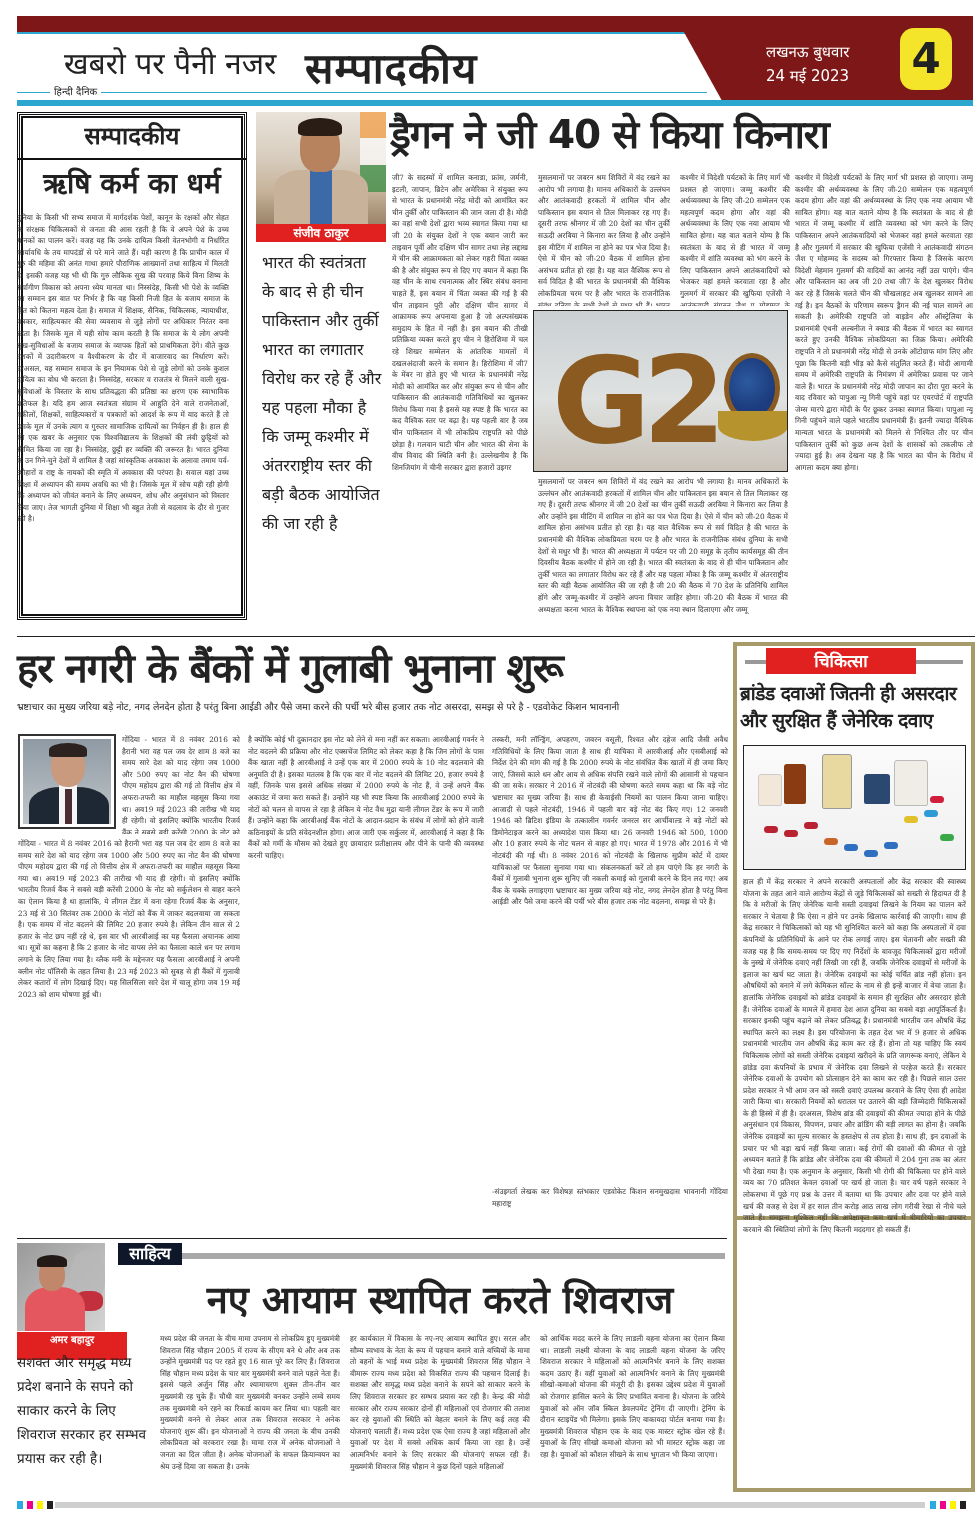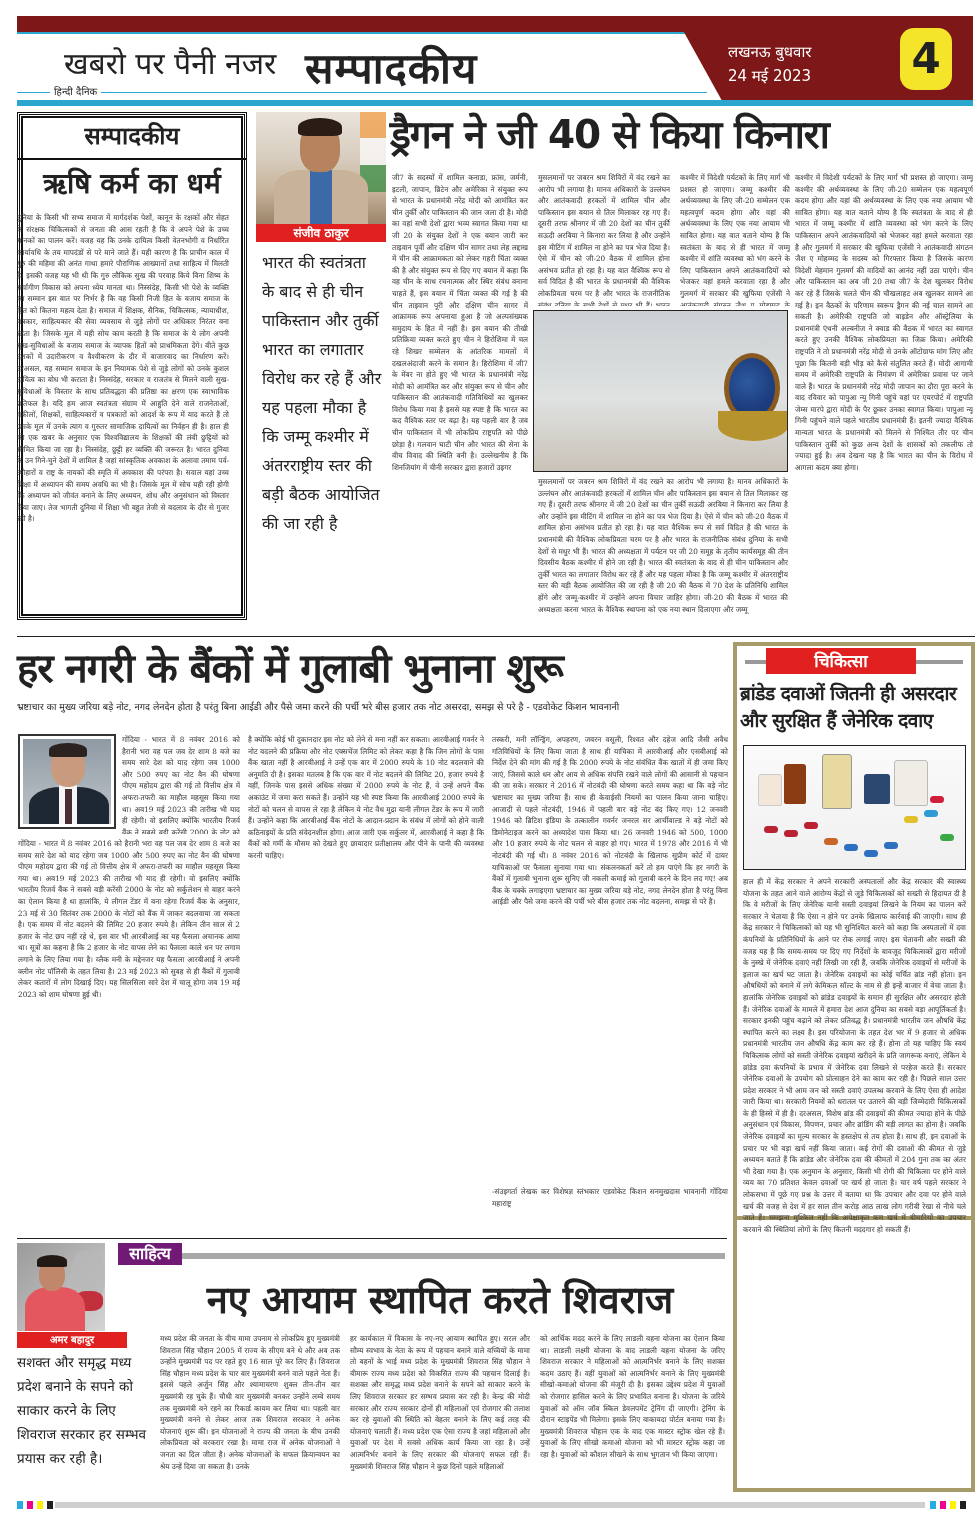--- a/index.html
+++ b/index.html
@@ -8,21 +8,21 @@
 
   
   .mast-top { left: 17px; top: 16px; width: 956px; height: 16px; background: #7e1818; }
   .mast-blue { left: 17px; top: 32px; width: 956px; height: 2px; background: #2aa6cf; }
   .mast-right { left: 675px; top: 16px; width: 298px; height: 86px; background: #7e1818; clip-path: polygon(13% 0, 100% 0, 100% 100%, 16% 100%, 0 0); }
   .mast-bottom { left: 17px; top: 100px; width: 956px; height: 6px; background: #2aa6cf; }
   .mast-line { left: 17px; top: 92px; width: 690px; height: 1px; background: #2aa6cf; }
   .tagline { left: 20px; top: 42px; font-family: "DejaVu Sans", sans-serif; font-size: 30px; color: #222; margin-left: 44px; }
   .daily { left: 50px; top: 84px; font-family: "DejaVu Sans", sans-serif; font-size: 10px; background: #fff; padding: 0 4px; }
   .section-title { left: 305px; top: 38px; font-family: "DejaVu Sans", sans-serif; font-weight: bold; font-size: 42px; letter-spacing: 1px; color: #222; }
-  .dateline { left: 728px; top: 40px; color: #fff; font-family: "DejaVu Sans", sans-serif; font-size: 15px; line-height: 24px; }
+  .dateline { left: 766px; top: 40px; color: #fff; font-family: "DejaVu Sans", sans-serif; font-size: 15px; line-height: 24px; }
   .pageno { left: 900px; top: 28px; width: 52px; height: 62px; background: #f5e52a; border-radius: 14px; font-family: "DejaVu Sans", sans-serif; font-weight: bold; font-size: 42px; text-align: center; line-height: 62px; color: #222; }
 
   
   .ed-box { left: 17px; top: 112px; width: 230px; height: 508px; border: 4px double #111; border-width: 3px; outline: 2px solid #111; outline-offset: -6px; }
   .ed-label { left: 17px; top: 112px; width: 230px; height: 48px; text-align: center; font-family: "DejaVu Sans", sans-serif; font-weight: bold; font-size: 24px; line-height: 48px; border-bottom: 2px solid #111; }
   .ed-headline { left: 20px; top: 163px; width: 224px; text-align: center; font-family: "DejaVu Sans", sans-serif; font-weight: bold; font-size: 28px; line-height: 42px; }
   .ed-body { left: 17px; top: 212px; width: 212px; height: 400px; font-size: 7.3px; line-height: 11.6px; text-align: justify; overflow: hidden; color: #333; }
 
   
   .author-photo { left: 256px; top: 112px; width: 130px; height: 112px; background: linear-gradient(180deg,#e9e3da 0%,#d8cdbf 40%,#c7b49b 70%,#9b8468 100%); overflow: hidden; }
@@ -66,23 +66,23 @@
   .pill { position: absolute; width: 14px; height: 7px; border-radius: 4px; }
   .bottle { position: absolute; border-radius: 3px 3px 2px 2px; }
 
   
   .sah-photo { left: 17px; top: 1243px; width: 88px; height: 88px; background: linear-gradient(135deg,#9a9a9a,#d4d4d4); overflow: hidden; }
   .sah-photo .bodyr { position: absolute; left: 8px; top: 44px; width: 60px; height: 50px; background: #e4575e; border-radius: 40% 40% 0 0; }
   .sah-photo .face { position: absolute; left: 22px; top: 16px; width: 26px; height: 32px; background: #c0876a; border-radius: 45%; }
   .sah-photo .hair { position: absolute; left: 20px; top: 12px; width: 30px; height: 12px; background: #231915; border-radius: 50% 50% 10% 10%; }
   .sah-photo .art { position: absolute; left: 54px; top: 8px; width: 34px; height: 50px; background: #b8b8b8; border-radius: 40%; opacity: .8; }
   .sah-photo .art2 { position: absolute; left: 58px; top: 48px; width: 28px; height: 20px; background: #c2303d; border-radius: 40%; }
-  .sah-name { left: 17px; top: 1332px; width: 110px; height: 16px; background: #e0211f; color: #fff; font-family: "DejaVu Sans", sans-serif; font-weight: bold; font-size: 10px; text-align: center; line-height: 16px; }
+  .sah-name { left: 17px; top: 1332px; width: 110px; height: 28px; background: #e0211f; color: #fff; font-family: "DejaVu Sans", sans-serif; font-weight: bold; font-size: 10px; text-align: center; line-height: 16px; }
   .sah-pull { left: 17px; top: 1350px; width: 130px; font-family: "DejaVu Sans", sans-serif; font-size: 13.5px; line-height: 24px; }
-  .sah-label { left: 118px; top: 1243px; width: 64px; height: 22px; background: #701a75; color: #fff; font-family: "DejaVu Sans", sans-serif; font-weight: bold; font-size: 16px; text-align: center; line-height: 22px; }
+  .sah-label { left: 118px; top: 1243px; width: 64px; height: 22px; background: #0f172a; color: #fff; font-family: "DejaVu Sans", sans-serif; font-weight: bold; font-size: 16px; text-align: center; line-height: 22px; }
   .sah-bar { left: 182px; top: 1253px; width: 543px; height: 6px; background: #a8a8a8; }
   .sah-head { left: 160px; top: 1272px; width: 560px; font-family: "DejaVu Sans", sans-serif; font-weight: bold; font-size: 38px; line-height: 56px; text-align: center; }
 
   .bottom-bar { left: 55px; top: 1502px; width: 870px; height: 6px; background: #cfcfcf; }
   .reg { position: absolute; width: 6px; height: 8px; top: 1501px; }
 </style>
 </head>
 <body>
 
 <div class="abs mast-top"></div>
@@ -114,20 +114,21 @@
 <div class="abs author-name">संजीव ठाकुर</div>
 <div class="abs pull">भारत की स्वतंत्रता के बाद से ही चीन पाकिस्तान और तुर्की भारत का लगातार विरोध कर रहे हैं और यह पहला मौका है कि जम्मू कश्मीर में अंतरराष्ट्रीय स्तर की बड़ी बैठक आयोजित की जा रही है</div>
 
 <div class="abs dragon-head">ड्रैगन ने जी 40 से किया किनारा</div>
 <div class="abs col" style="left:392px;top:172px;width:136px;height:462px;">जी7 के सदस्यों में शामिल कनाडा, फ्रांस, जर्मनी, इटली, जापान, ब्रिटेन और अमेरिका ने संयुक्त रूप से भारत के प्रधानमंत्री नरेंद्र मोदी को आमंत्रित कर चीन तुर्की और पाकिस्तान की जान जला दी है। मोदी का वहां सभी देशों द्वारा भव्य स्वागत किया गया था जी 20 के संयुक्त देशों ने एक बयान जारी कर ताइवान पूर्वी और दक्षिण चीन सागर तथा लेह लद्दाख में चीन की आक्रामकता को लेकर गहरी चिंता व्यक्त की है और संयुक्त रूप से दिए गए बयान में कहा कि वह चीन के साथ रचनात्मक और स्थिर संबंध बनाना चाहते हैं, इस बयान में चिंता व्यक्त की गई है की चीन ताइवान पूरी और दक्षिण चीन सागर में आक्रामक रूप अपनाया हुआ है जो अल्पसंख्यक समुदाय के हित में नहीं है। इस बयान की तीखी प्रतिक्रिया व्यक्त करते हुए चीन ने हिरोशिमा में चल रहे शिखर सम्मेलन के आंतरिक मामलों में दखलअंदाजी करने के समान है। हिरोशिमा में जी7 के मेंबर ना होते हुए भी भारत के प्रधानमंत्री नरेंद्र मोदी को आमंत्रित कर और संयुक्त रूप से चीन और पाकिस्तान की आतंकवादी गतिविधियों का खुलकर विरोध किया गया है इससे यह स्पष्ट है कि भारत का कद वैश्विक स्तर पर बढ़ा है। यह पहली बार है जब चीन पाकिस्तान में भी लोकप्रिय राष्ट्रपति को पीछे छोड़ा है। गलवान घाटी चीन और भारत की सेना के बीच विवाद की स्थिति बनी है। उल्लेखनीय है कि शिनजियांग में चीनी सरकार द्वारा हजारों उइगर</div>
 <div class="abs col" style="left:538px;top:172px;width:132px;height:134px;">मुसलमानों पर जबरन श्रम शिविरों में बंद रखने का आरोप भी लगाया है। मानव अधिकारों के उल्लंघन और आतंकवादी हरकतों में शामिल चीन और पाकिस्तान इस बयान से तिल मिलाकर रह गए हैं। दूसरी तरफ श्रीनगर में जी 20 देशों का चीन तुर्की सऊदी अरबिया ने किनारा कर लिया है और उन्होंने इस मीटिंग में शामिल ना होने का पत्र भेज दिया है। ऐसे में चीन को जी-20 बैठक में शामिल होना असंभव प्रतीत हो रहा है। यह बात वैश्विक रूप से सर्व विदित है की भारत के प्रधानमंत्री की वैश्विक लोकप्रियता चरम पर है और भारत के राजनीतिक संबंध दुनिया के सभी देशों से मधुर भी हैं। भारत की अध्यक्षता में पर्यटन पर जी 20 समूह के तृतीय कार्यसमूह की तीन दिवसीय बैठक कश्मीर में होने जा रही है। भारत की स्वतंत्रता के बाद से ही चीन पाकिस्तान और तुर्की भारत का लगातार विरोध कर रहे हैं और यह पहला मौका है कि जम्मू कश्मीर में अंतरराष्ट्रीय स्तर की बड़ी बैठक आयोजित की जा रही है जी 20 की बैठक में 70 देश के प्रतिनिधि शामिल होंगे और जम्मू-कश्मीर में उन्होंने अपना विचार जाहिर होगा। जी-20 की बैठक में भारत की अध्यक्षता करना भारत के वैश्विक स्थापना को एक नया स्थान दिलाएगा और जम्मू</div>
 <div class="abs col" style="left:538px;top:476px;width:250px;height:158px;">मुसलमानों पर जबरन श्रम शिविरों में बंद रखने का आरोप भी लगाया है। मानव अधिकारों के उल्लंघन और आतंकवादी हरकतों में शामिल चीन और पाकिस्तान इस बयान से तिल मिलाकर रह गए हैं। दूसरी तरफ श्रीनगर में जी 20 देशों का चीन तुर्की सऊदी अरबिया ने किनारा कर लिया है और उन्होंने इस मीटिंग में शामिल ना होने का पत्र भेज दिया है। ऐसे में चीन को जी-20 बैठक में शामिल होना असंभव प्रतीत हो रहा है। यह बात वैश्विक रूप से सर्व विदित है की भारत के प्रधानमंत्री की वैश्विक लोकप्रियता चरम पर है और भारत के राजनीतिक संबंध दुनिया के सभी देशों से मधुर भी हैं। भारत की अध्यक्षता में पर्यटन पर जी 20 समूह के तृतीय कार्यसमूह की तीन दिवसीय बैठक कश्मीर में होने जा रही है। भारत की स्वतंत्रता के बाद से ही चीन पाकिस्तान और तुर्की भारत का लगातार विरोध कर रहे हैं और यह पहला मौका है कि जम्मू कश्मीर में अंतरराष्ट्रीय स्तर की बड़ी बैठक आयोजित की जा रही है जी 20 की बैठक में 70 देश के प्रतिनिधि शामिल होंगे और जम्मू-कश्मीर में उन्होंने अपना विचार जाहिर होगा। जी-20 की बैठक में भारत की अध्यक्षता करना भारत के वैश्विक स्थापना को एक नया स्थान दिलाएगा और जम्मू</div>
 <div class="abs col" style="left:680px;top:172px;width:110px;height:134px;">कश्मीर में विदेशी पर्यटकों के लिए मार्ग भी प्रशस्त हो जाएगा। जम्मू कश्मीर की अर्थव्यवस्था के लिए जी-20 सम्मेलन एक महत्वपूर्ण कदम होगा और वहां की अर्थव्यवस्था के लिए एक नया आयाम भी साबित होगा। यह बात बताने योग्य है कि स्वतंत्रता के बाद से ही भारत में जम्मू कश्मीर में शांति व्यवस्था को भंग करने के लिए पाकिस्तान अपने आतंकवादियों को भेजकर वहां हमले करवाता रहा है और गुलमर्ग में सरकार की खुफिया एजेंसी ने आतंकवादी संगठन जैश ए मोहम्मद के सदस्य को गिरफ्तार किया है जिसके कारण विदेशी मेहमान गुलमर्ग की वादियों का आनंद नहीं उठा पाएंगे। चीन और पाकिस्तान का अब जी 20 तथा जी7 के देश खुलकर विरोध कर रहे हैं जिसके चलते चीन की चौखलाहट अब खुलकर सामने आ गई है। इन बैठकों के परिणाम स्वरूप ड्रैगन की नई चाल सामने आ सकती है। अमेरिकी राष्ट्रपति जो बाइडेन और ऑस्ट्रेलिया के प्रधानमंत्री एंथनी अल्बनीज ने क्वाड की बैठक में भारत का स्वागत करते हुए उनकी वैश्विक लोकप्रियता का जिक्र किया। अमेरिकी राष्ट्रपति ने तो प्रधानमंत्री नरेंद्र मोदी से उनके ऑटोग्राफ मांग लिए और पूछा कि कितनी बड़ी भीड़ को कैसे संतुलित करते हैं। मोदी आगामी समय में अमेरिकी राष्ट्रपति के निमंत्रण में अमेरिका प्रवास पर जाने वाले हैं। भारत के प्रधानमंत्री नरेंद्र मोदी जापान का दौरा पूरा करने के बाद रविवार को पापुआ न्यू गिनी पहुंचे वहां पर एयरपोर्ट में राष्ट्रपति जेम्स मारपे द्वारा मोदी के पैर छूकर उनका स्वागत किया। पापुआ न्यू गिनी पहुंचने वाले पहले भारतीय प्रधानमंत्री हैं। इतनी ज्यादा वैश्विक मान्यता भारत के प्रधानमंत्री को मिलने से निश्चित तौर पर चीन पाकिस्तान तुर्की को कुछ अन्य देशों के शासकों को तकलीफ तो ज्यादा हुई है। अब देखना यह है कि भारत का चीन के विरोध में आगला कदम क्या होगा।</div>
 <div class="abs col" style="left:795px;top:172px;width:178px;height:462px;">कश्मीर में विदेशी पर्यटकों के लिए मार्ग भी प्रशस्त हो जाएगा। जम्मू कश्मीर की अर्थव्यवस्था के लिए जी-20 सम्मेलन एक महत्वपूर्ण कदम होगा और वहां की अर्थव्यवस्था के लिए एक नया आयाम भी साबित होगा। यह बात बताने योग्य है कि स्वतंत्रता के बाद से ही भारत में जम्मू कश्मीर में शांति व्यवस्था को भंग करने के लिए पाकिस्तान अपने आतंकवादियों को भेजकर वहां हमले करवाता रहा है और गुलमर्ग में सरकार की खुफिया एजेंसी ने आतंकवादी संगठन जैश ए मोहम्मद के सदस्य को गिरफ्तार किया है जिसके कारण विदेशी मेहमान गुलमर्ग की वादियों का आनंद नहीं उठा पाएंगे। चीन और पाकिस्तान का अब जी 20 तथा जी7 के देश खुलकर विरोध कर रहे हैं जिसके चलते चीन की चौखलाहट अब खुलकर सामने आ गई है। इन बैठकों के परिणाम स्वरूप ड्रैगन की नई चाल सामने आ सकती है। अमेरिकी राष्ट्रपति जो बाइडेन और ऑस्ट्रेलिया के प्रधानमंत्री एंथनी अल्बनीज ने क्वाड की बैठक में भारत का स्वागत करते हुए उनकी वैश्विक लोकप्रियता का जिक्र किया। अमेरिकी राष्ट्रपति ने तो प्रधानमंत्री नरेंद्र मोदी से उनके ऑटोग्राफ मांग लिए और पूछा कि कितनी बड़ी भीड़ को कैसे संतुलित करते हैं। मोदी आगामी समय में अमेरिकी राष्ट्रपति के निमंत्रण में अमेरिका प्रवास पर जाने वाले हैं। भारत के प्रधानमंत्री नरेंद्र मोदी जापान का दौरा पूरा करने के बाद रविवार को पापुआ न्यू गिनी पहुंचे वहां पर एयरपोर्ट में राष्ट्रपति जेम्स मारपे द्वारा मोदी के पैर छूकर उनका स्वागत किया। पापुआ न्यू गिनी पहुंचने वाले पहले भारतीय प्रधानमंत्री हैं। इतनी ज्यादा वैश्विक मान्यता भारत के प्रधानमंत्री को मिलने से निश्चित तौर पर चीन पाकिस्तान तुर्की को कुछ अन्य देशों के शासकों को तकलीफ तो ज्यादा हुई है। अब देखना यह है कि भारत का चीन के विरोध में आगला कदम क्या होगा।</div>
 <div class="abs g20-photo">
+  <div class="g">G2</div>
   <div class="globe"></div>
   <div class="lotus"></div>
   <div class="cap">भारत 2023 INDIA</div>
 </div>
 
 <div class="abs rule" style="left:17px;top:636px;width:958px;height:1px;"></div>
 
 <div class="abs bank-head">हर नगरी के बैंकों में गुलाबी भुनाना शुरू</div>
 <div class="abs bank-deck">भ्रष्टाचार का मुख्य जरिया बड़े नोट, नगद लेनदेन होता है परंतु बिना आईडी और पैसे जमा करने की पर्ची भरे बीस हजार तक नोट असरदा, समझ से परे है - एडवोकेट किशन भावनानी</div>
 <div class="abs kishan-photo">

